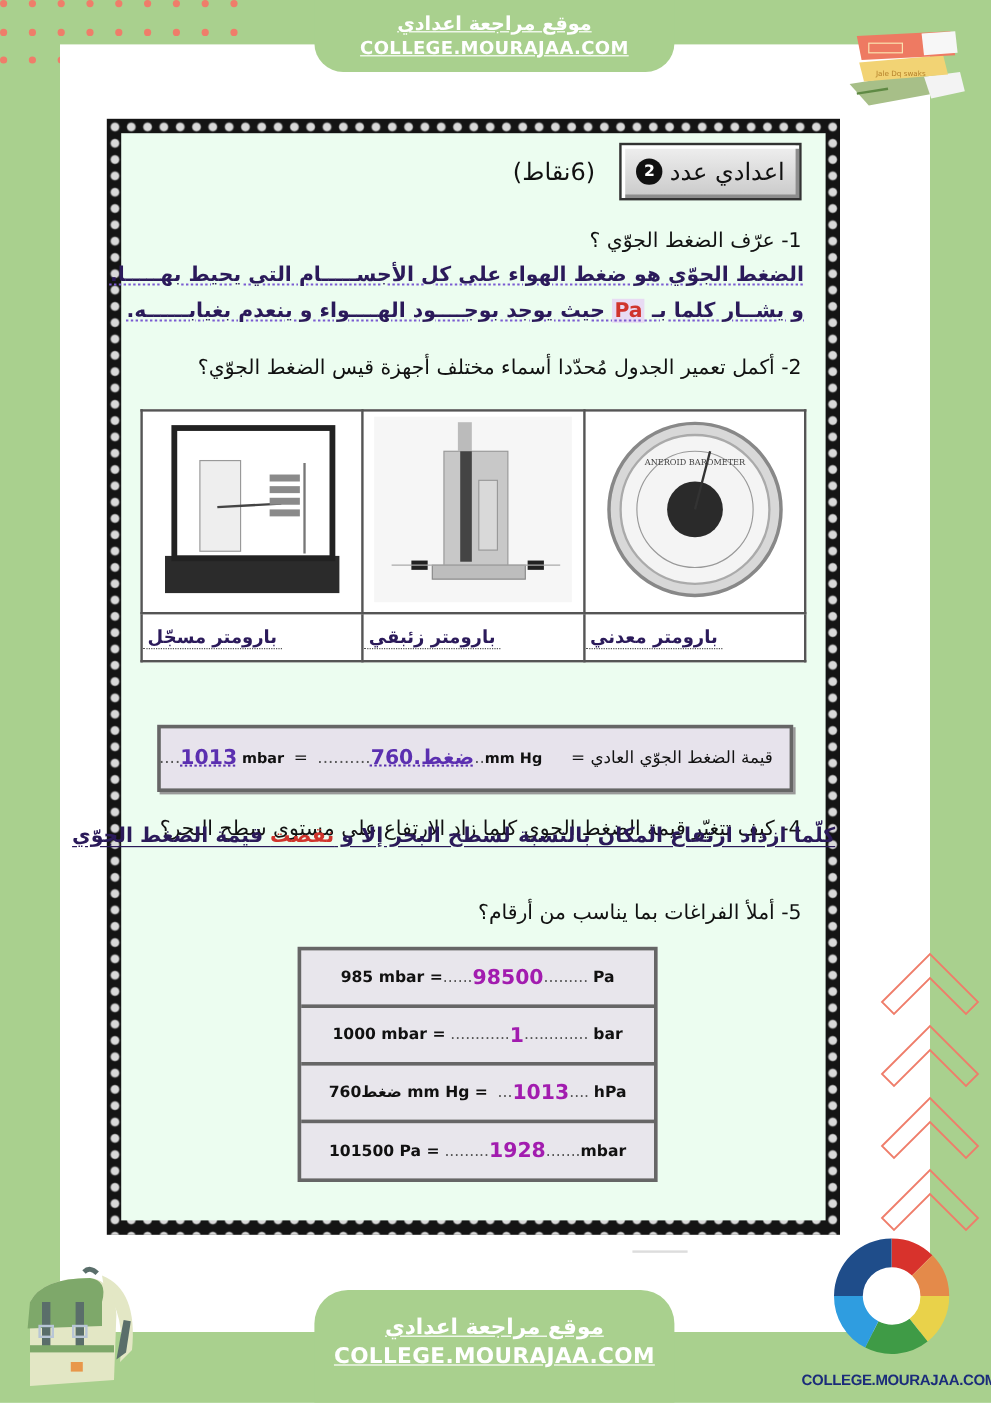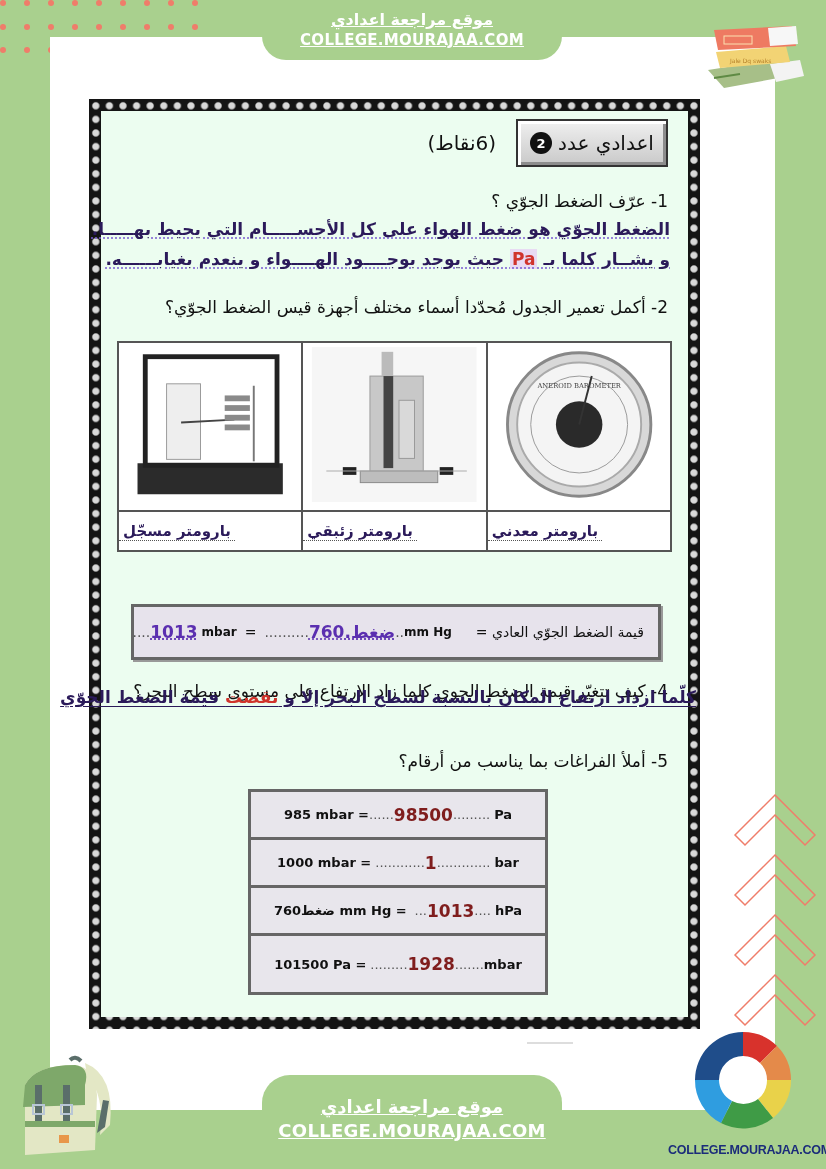--- a/index.html
+++ b/index.html
@@ -117,22 +117,22 @@
   .conv {
     position: absolute; left: 147px; top: 678px; width: 300px;
     border: 3px solid #666; background: #e8e6ec;
     direction: ltr;
   }
   .conv-row {
     height: 48px; border-bottom: 3px solid #666;
     display: flex; align-items: center; justify-content: center;
     font-size: 13px; font-weight: bold; color: #111; white-space: nowrap;
   }
-  .conv-row:last-child { border-bottom: none; height: 56px; }
-  .conv-row .val { color: #7f1d1d; font-size: 17px; }
+  .conv-row:last-child { border-bottom: none; height: 46px; }
+  .conv-row .val { color: #a21caf; font-size: 17px; }
   .conv-row .dots { position: static; width: auto; height: auto; color: #555; font-weight: normal; }
 </style>
 </head>
 <body>
 
 <div class="dots">
   <span class="dot" style="left:0;top:0"></span>
     <span class="dot" style="left:24px;top:0"></span>
     <span class="dot" style="left:48px;top:0"></span>
     <span class="dot" style="left:72px;top:0"></span>

